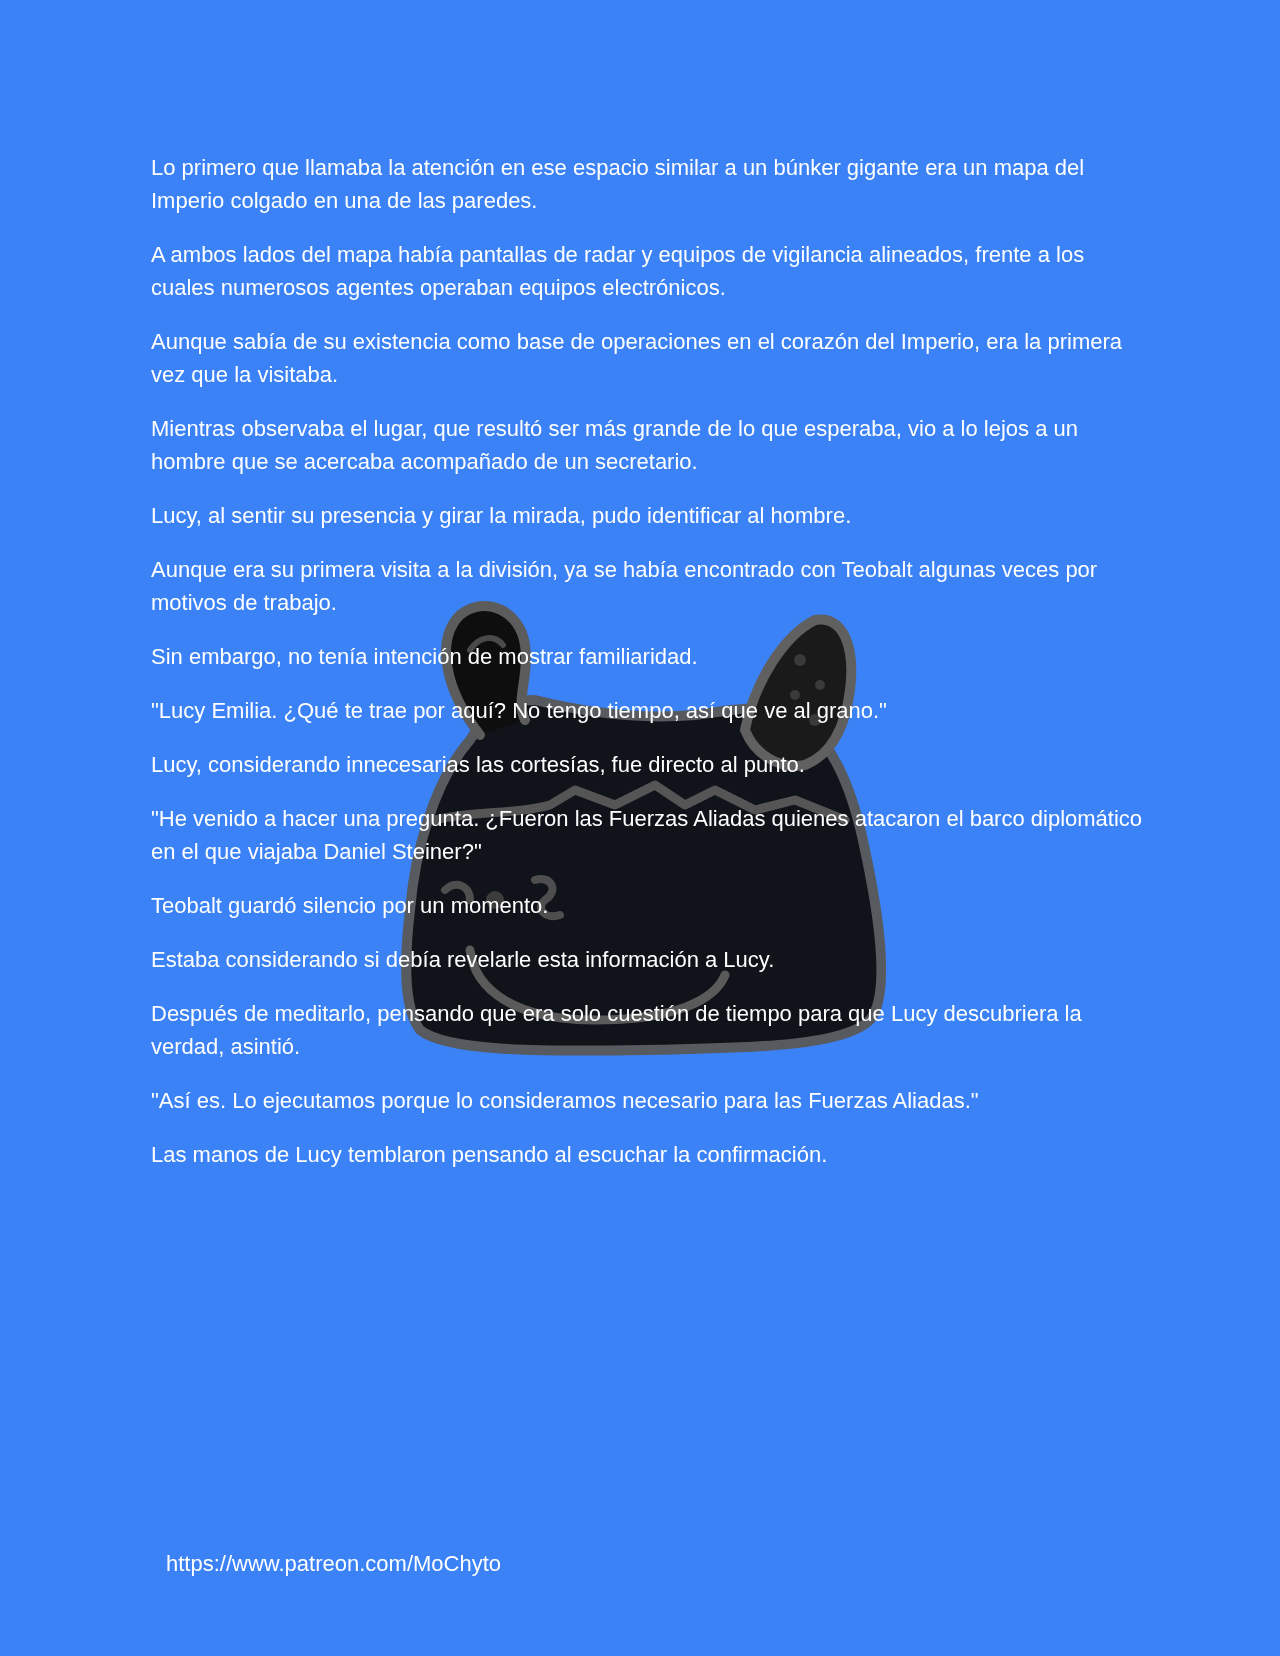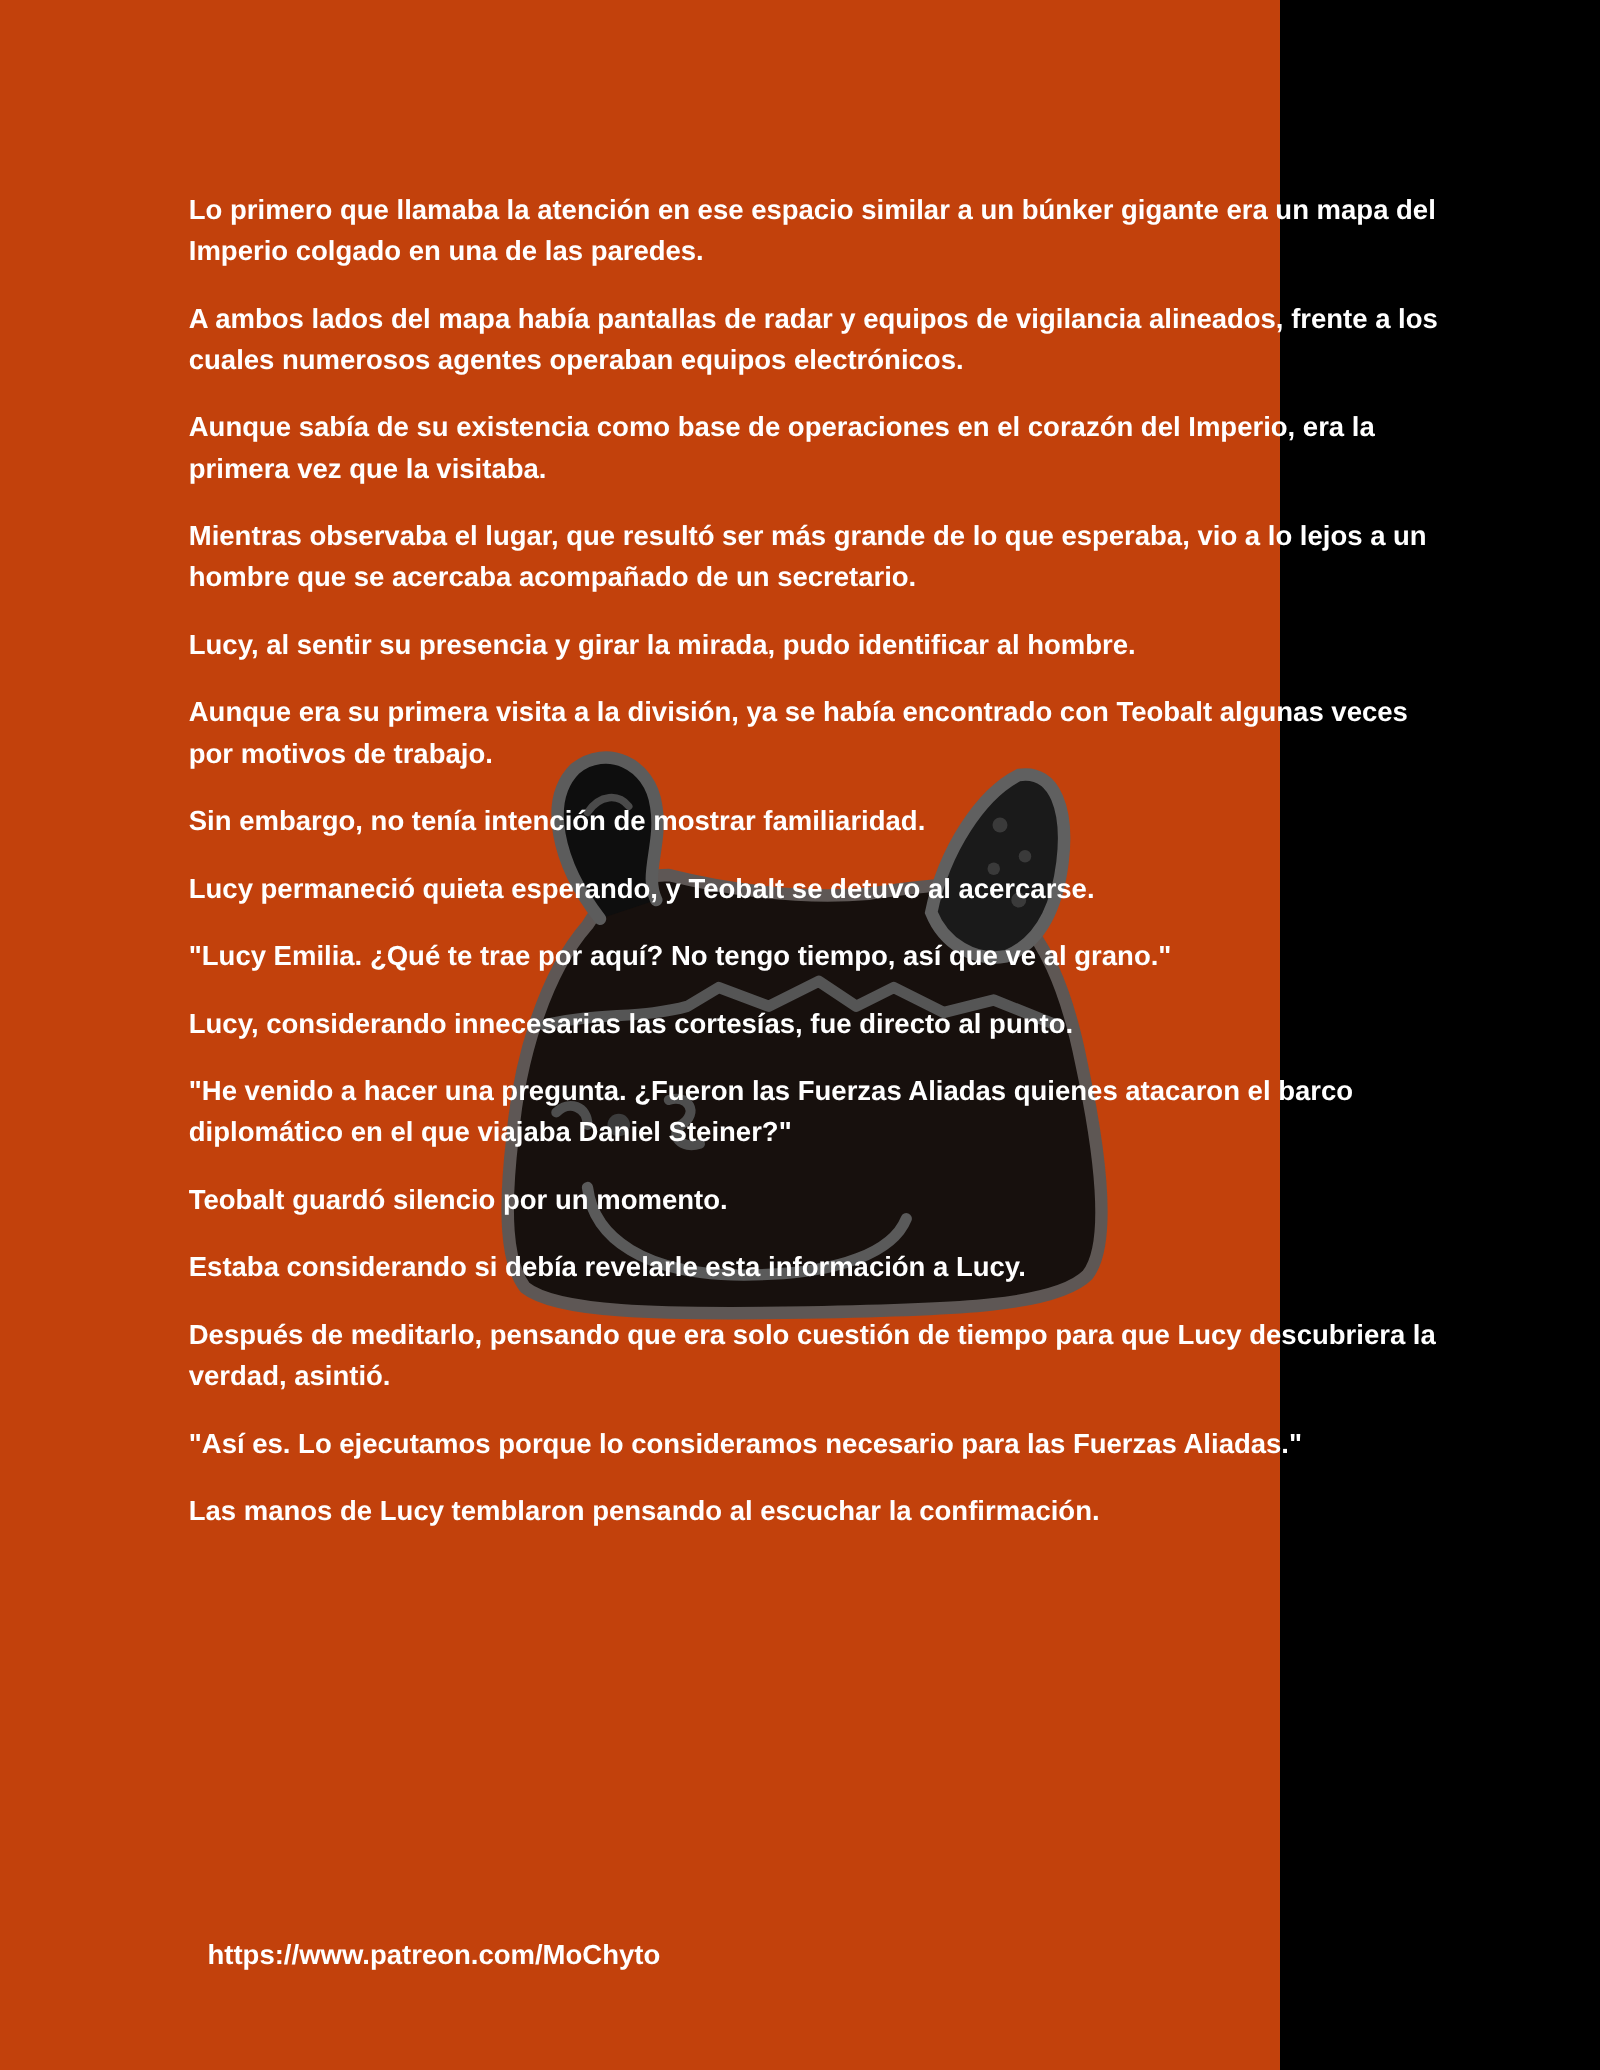--- a/index.html
+++ b/index.html
@@ -11,24 +11,23 @@
     width: 1280px;
     height: 1656px;
     position: relative;
     overflow: hidden;
     font-family: "Liberation Sans", sans-serif;
     color: #ffffff;
   }
   .page {
     position: absolute;
     left: 0; top: 0;
-    width: 1024px;
+    width: 1280px;
     height: 1656px;
-    background: #c2410c;
-    font-weight: bold;
+    background: #3b82f6;
   }
   .watermark {
     position: absolute;
     left: 375px;
     top: 590px;
     width: 540px;
     height: 470px;
     z-index: 1;
     pointer-events: none;
   }
@@ -85,21 +84,20 @@
   </svg>
 
   <div class="content">
     <p class="para">Lo primero que llamaba la atención en ese espacio similar a un búnker gigante era un mapa del Imperio colgado en una de las paredes.</p>
     <p class="para">A ambos lados del mapa había pantallas de radar y equipos de vigilancia alineados, frente a los cuales numerosos agentes operaban equipos electrónicos.</p>
     <p class="para">Aunque sabía de su existencia como base de operaciones en el corazón del Imperio, era la primera vez que la visitaba.</p>
     <p class="para">Mientras observaba el lugar, que resultó ser más grande de lo que esperaba, vio a lo lejos a un hombre que se acercaba acompañado de un secretario.</p>
     <p class="para">Lucy, al sentir su presencia y girar la mirada, pudo identificar al hombre.</p>
     <p class="para">Aunque era su primera visita a la división, ya se había encontrado con Teobalt algunas veces por motivos de trabajo.</p>
     <p class="para">Sin embargo, no tenía intención de mostrar familiaridad.</p>
-    <p class="para">Lucy permaneció quieta esperando, y Teobalt se detuvo al acercarse.</p>
     <p class="para">"Lucy Emilia. ¿Qué te trae por aquí? No tengo tiempo, así que ve al grano."</p>
     <p class="para">Lucy, considerando innecesarias las cortesías, fue directo al punto.</p>
     <p class="para">"He venido a hacer una pregunta. ¿Fueron las Fuerzas Aliadas quienes atacaron el barco diplomático en el que viajaba Daniel Steiner?"</p>
     <p class="para">Teobalt guardó silencio por un momento.</p>
     <p class="para">Estaba considerando si debía revelarle esta información a Lucy.</p>
     <p class="para">Después de meditarlo, pensando que era solo cuestión de tiempo para que Lucy descubriera la verdad, asintió.</p>
     <p class="para">"Así es. Lo ejecutamos porque lo consideramos necesario para las Fuerzas Aliadas."</p>
     <p class="para">Las manos de Lucy temblaron pensando al escuchar la confirmación.</p>
   </div>
 

